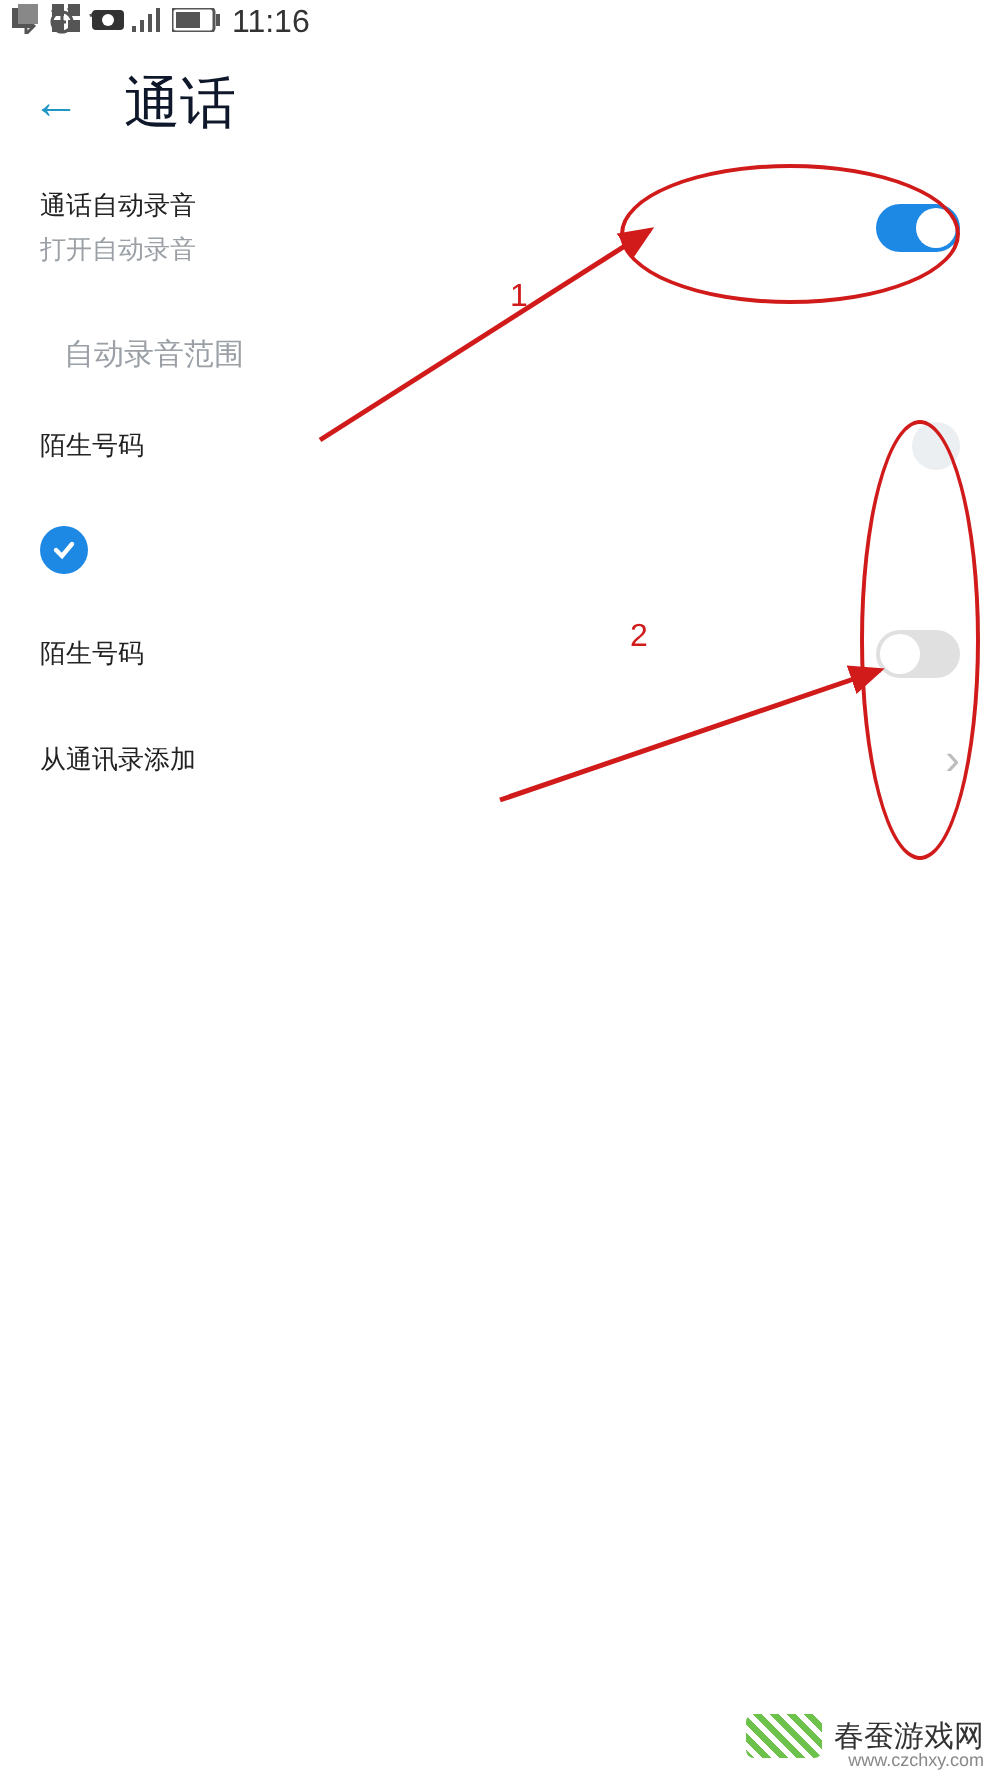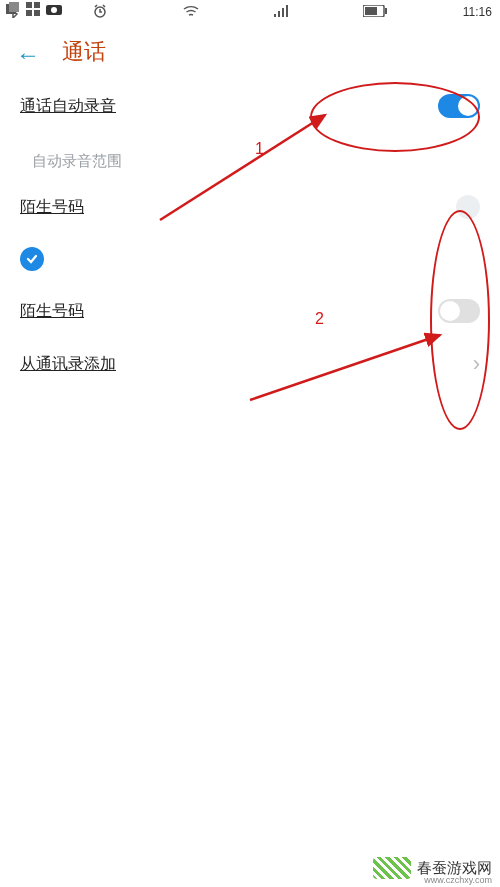--- a/index.html
+++ b/index.html
@@ -7,25 +7,25 @@
       width: 500px;
       height: 887px;
       background: #fff;
       font-family: -apple-system, "Helvetica Neue", Arial, sans-serif;
       position: relative;
       overflow: hidden;
     }
     .status-bar {
       height: 24px;
       display: flex;
-      justify-content: space-between;
+      justify-content: flex-start;
       align-items: center;
       padding: 0 8px;
       gap: 6px;
-      font-size: 12px;
+      font-size: 16px;
       color: #333;
     }
     .status-left {
       position: absolute;
       left: 6px;
       top: 2px;
       display: flex;
       gap: 6px;
     }
     .header {
@@ -34,31 +34,31 @@
       align-items: center;
       padding: 0 16px;
       gap: 22px;
     }
     .back-arrow {
       color: #2196c4;
       font-size: 24px;
       font-weight: normal;
     }
     .header-title {
-      font-size: 22px;
-      color: #c2410c;
+      font-size: 28px;
+      color: #0f172a;
     }
     .row {
       padding: 14px 20px;
       display: flex;
       align-items: center;
       justify-content: space-between;
     }
     .row-main-col { display: flex; flex-direction: column; gap: 4px; }
-    .row-title { font-size: 16px; color: #222; text-decoration: underline; }
+    .row-title { font-size: 13px; color: #222; }
     .row-sub { font-size: 13px; color: #9aa0a6; }
     .section-label { padding: 20px 32px 10px; font-size: 15px; color: #9aa0a6; }
     .toggle {
       width: 42px; height: 24px; border-radius: 12px;
       background: #1e88e5; position: relative;
     }
     .toggle-knob {
       position: absolute; width: 20px; height: 20px; border-radius: 50%;
       background: #fff; top: 2px; right: 2px;
     }
@@ -173,20 +173,21 @@
 </div>
 
 <div class="header">
   <span class="back-arrow">←</span>
   <span class="header-title">通话</span>
 </div>
 
 <div class="row">
   <div class="row-main-col">
     <span class="row-title">通话自动录音</span>
+    <span class="row-sub">打开自动录音</span>
   </div>
   <div class="toggle">
     <div class="toggle-knob"></div>
   </div>
 </div>
 
 <div class="section-label">自动录音范围</div>
 
 <div class="row">
   <span class="row-title">陌生号码</span>

